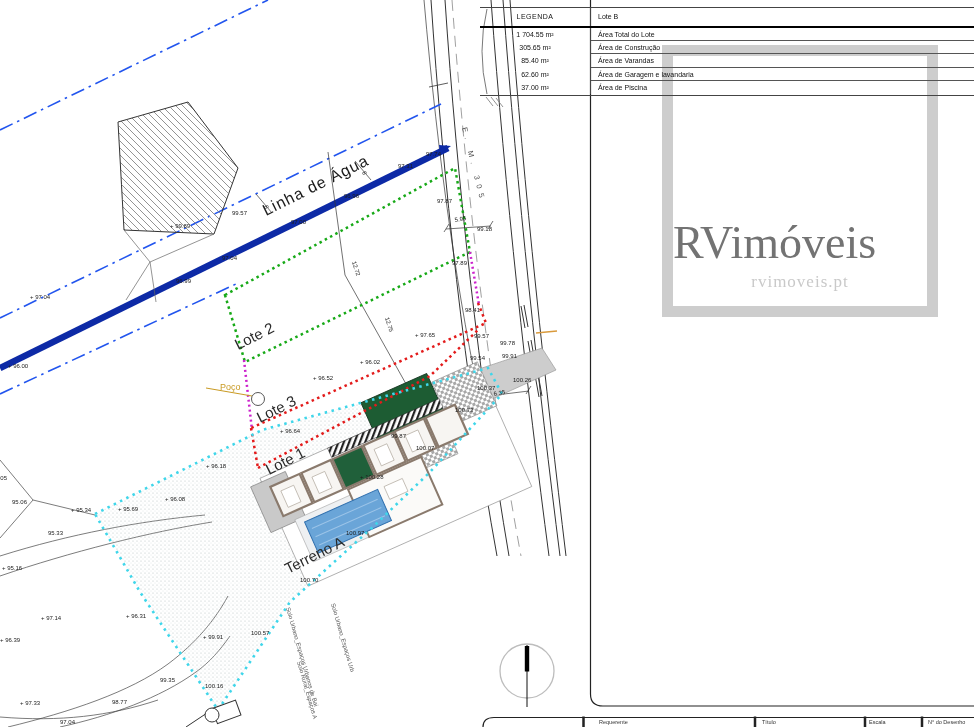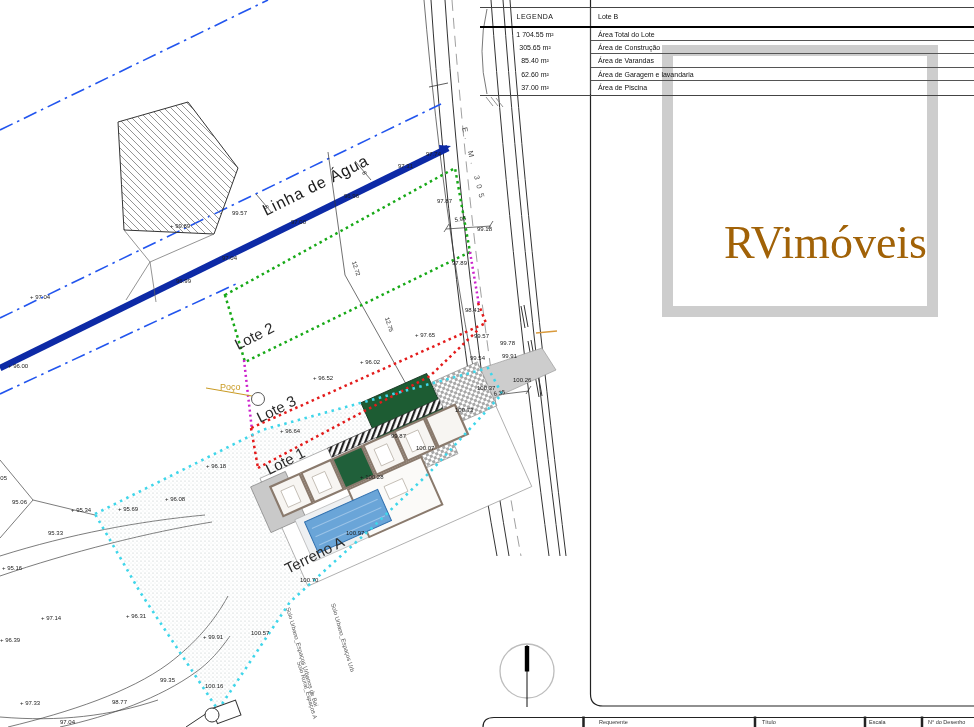--- a/index.html
+++ b/index.html
@@ -4,22 +4,22 @@
 <style>
   html,body{margin:0;padding:0;background:#fff;}
   .stage{position:relative;width:974px;height:727px;overflow:hidden;background:#fff;
          font-family:"Liberation Sans",sans-serif;}
   svg{position:absolute;left:0;top:0;z-index:1;}
   svg text{font-family:"Liberation Sans",sans-serif;}
 
   
   .watermark{position:absolute;left:662px;top:45px;width:276px;height:272px;
              border:11px solid #cdcdcd;box-sizing:border-box;z-index:2;}
-  .wm-brand{position:absolute;left:0;top:164px;width:100%;text-align:right;
-            font-family:"Liberation Serif",serif;font-size:46px;color:#a16207;line-height:46px;}
+  .wm-brand{position:absolute;left:0;top:164px;width:100%;text-align:left;
+            font-family:"Liberation Serif",serif;font-size:46px;color:#737373;line-height:46px;}
   .wm-site{position:absolute;left:0;top:216px;width:100%;text-align:center;
            font-family:"Liberation Serif",serif;font-size:17px;color:#c9c9c9;letter-spacing:1px;}
 
   
   .legend{position:absolute;left:480px;top:7px;width:494px;height:89px;z-index:3;
           border-top:1px solid #444;border-bottom:1px solid #444;box-sizing:border-box;
           font-size:7px;color:#111;}
   .lg-head{display:flex;height:19.5px;border-bottom:2.5px solid #000;box-sizing:border-box;}
   .lg-head-val{width:111px;text-align:center;line-height:18px;letter-spacing:.5px;border-right:1px solid #444;box-sizing:border-box;}
   .lg-head-lab{flex:1;line-height:18px;padding-left:7px;}
@@ -250,20 +250,21 @@
         <text x="220" y="390" font-size="9" fill="#c99a22">Poço</text>
         <text x="462" y="128" font-size="7.5" fill="#555" transform="rotate(76 462 128)" letter-spacing="5">E. M. 305</text>
         <text x="286" y="608" font-size="6" fill="#555" transform="rotate(74 286 608)">Solo Urbano_Espaços Urbanos de Bai</text>
         <text x="297" y="662" font-size="6" fill="#555" transform="rotate(74 297 662)">Solo Rural_Espaços A</text>
         <text x="331" y="604" font-size="6" fill="#555" transform="rotate(74 331 604)">Solo Urbano_Espaços Urb</text>
       </g>
 </svg>
 
   <div class="watermark">
     <div class="wm-brand">RVimóveis</div>
+    <div class="wm-site">rvimoveis.pt</div>
   </div>
 
   <div class="legend">
     <div class="lg-head">
       <div class="lg-head-val">LEGENDA</div>
       <div class="lg-head-lab">Lote B</div>
     </div>
     <div id="legend-rows">
         <div class="lg-row">
           <div class="lg-val">1 704.55 m²</div>

